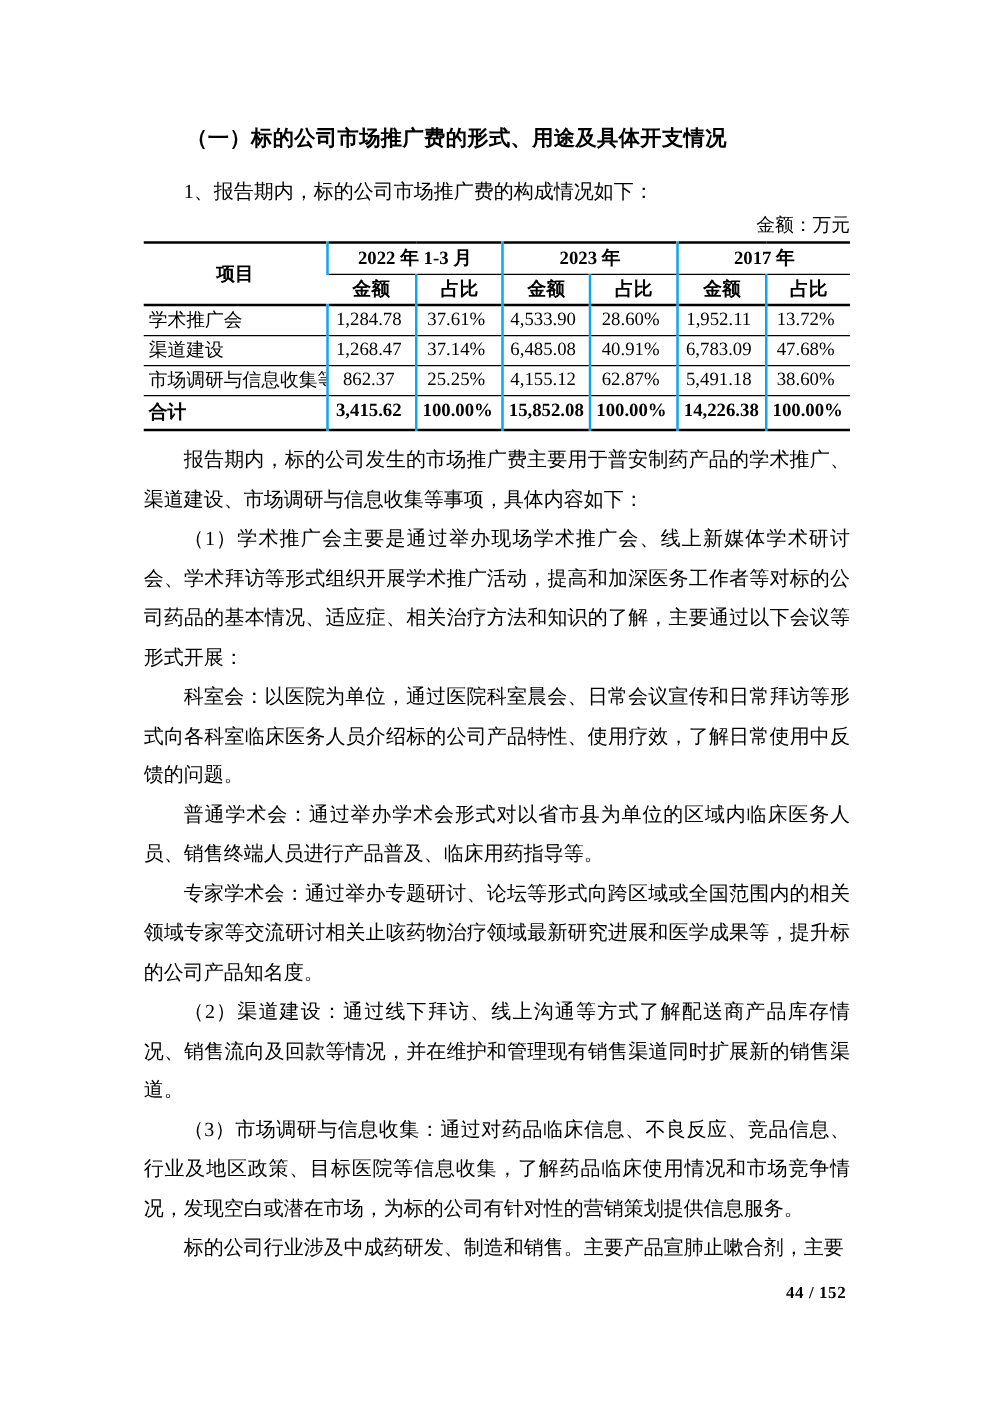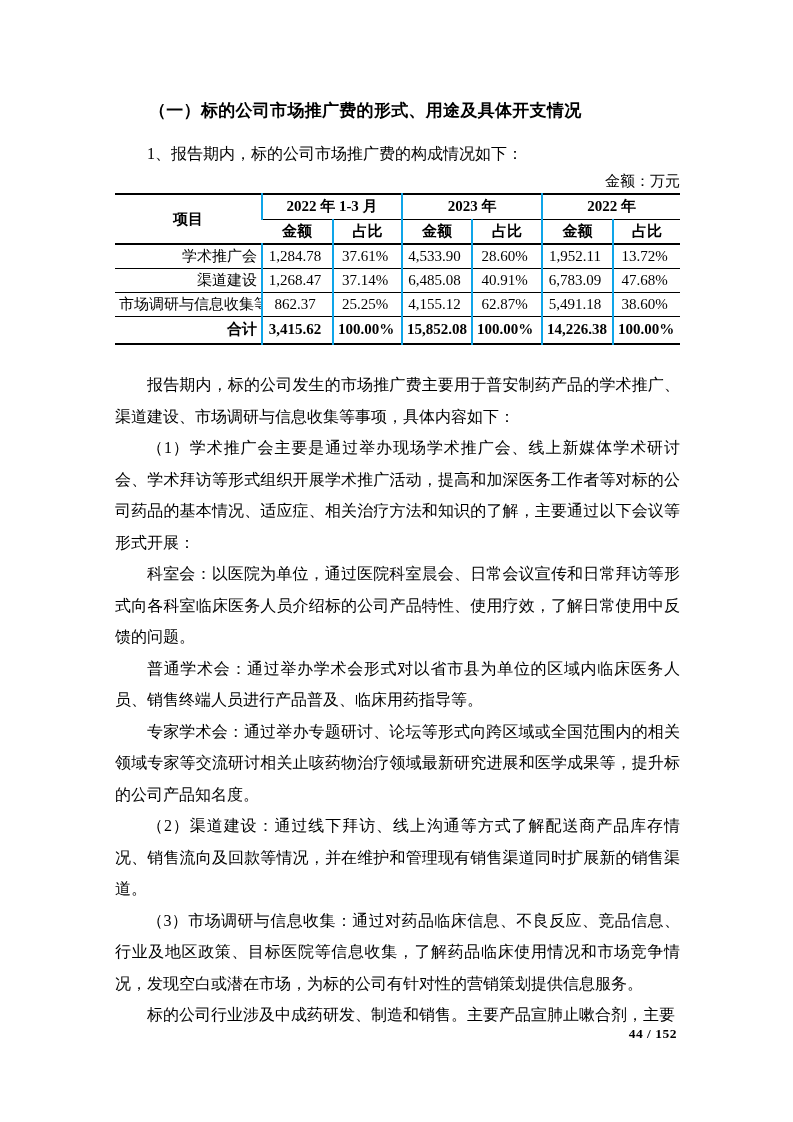--- a/index.html
+++ b/index.html
@@ -58,22 +58,22 @@
   .exp-table thead th { font-weight: bold; height: 25px; }
   .exp-table thead { border-bottom: 2px solid #000; }
   .exp-table thead tr + tr th { border-top: 1px solid #000; }
   .exp-table tbody td { border-top: 1px solid #000; height: 24px; font-weight: normal; }
   .exp-table tbody tr.total-row td {
     border-top: 1.5px solid #000;
     font-weight: bold;
     height: 28px;
   }
   .exp-table td.c-num { text-align: center; padding-right: 9px; }
-  .exp-table td.c-item { text-align: right; }
-  .body-text { margin-top: 24px; font-family: Liberation Serif, serif; }
+  .exp-table td.c-item { text-align: left; }
+  .body-text { margin-top: 8px; font-family: Liberation Serif, serif; }
   .body-text p {
     font-size: 16px;
     line-height: 31.5px;
     text-align: justify;
     text-indent: 2em;
     margin: 0;
   }
   .page-num {
     position: absolute;
     top: 1026px;
@@ -103,21 +103,21 @@
       <col style="width:70px">
       <col style="width:70px">
       <col style="width:71px">
       <col style="width:67px">
     </colgroup>
     <thead>
       <tr>
         <th rowspan="2">项目</th>
         <th colspan="2">2022 年 1-3 月</th>
         <th colspan="2">2023 年</th>
-        <th colspan="2">2022 年</th>
+        <th colspan="2">2017 年</th>
       </tr>
       <tr>
         <th>金额</th>
         <th>占比</th>
         <th>金额</th>
         <th>占比</th>
         <th>金额</th>
         <th>占比</th>
       </tr>
     </thead>

